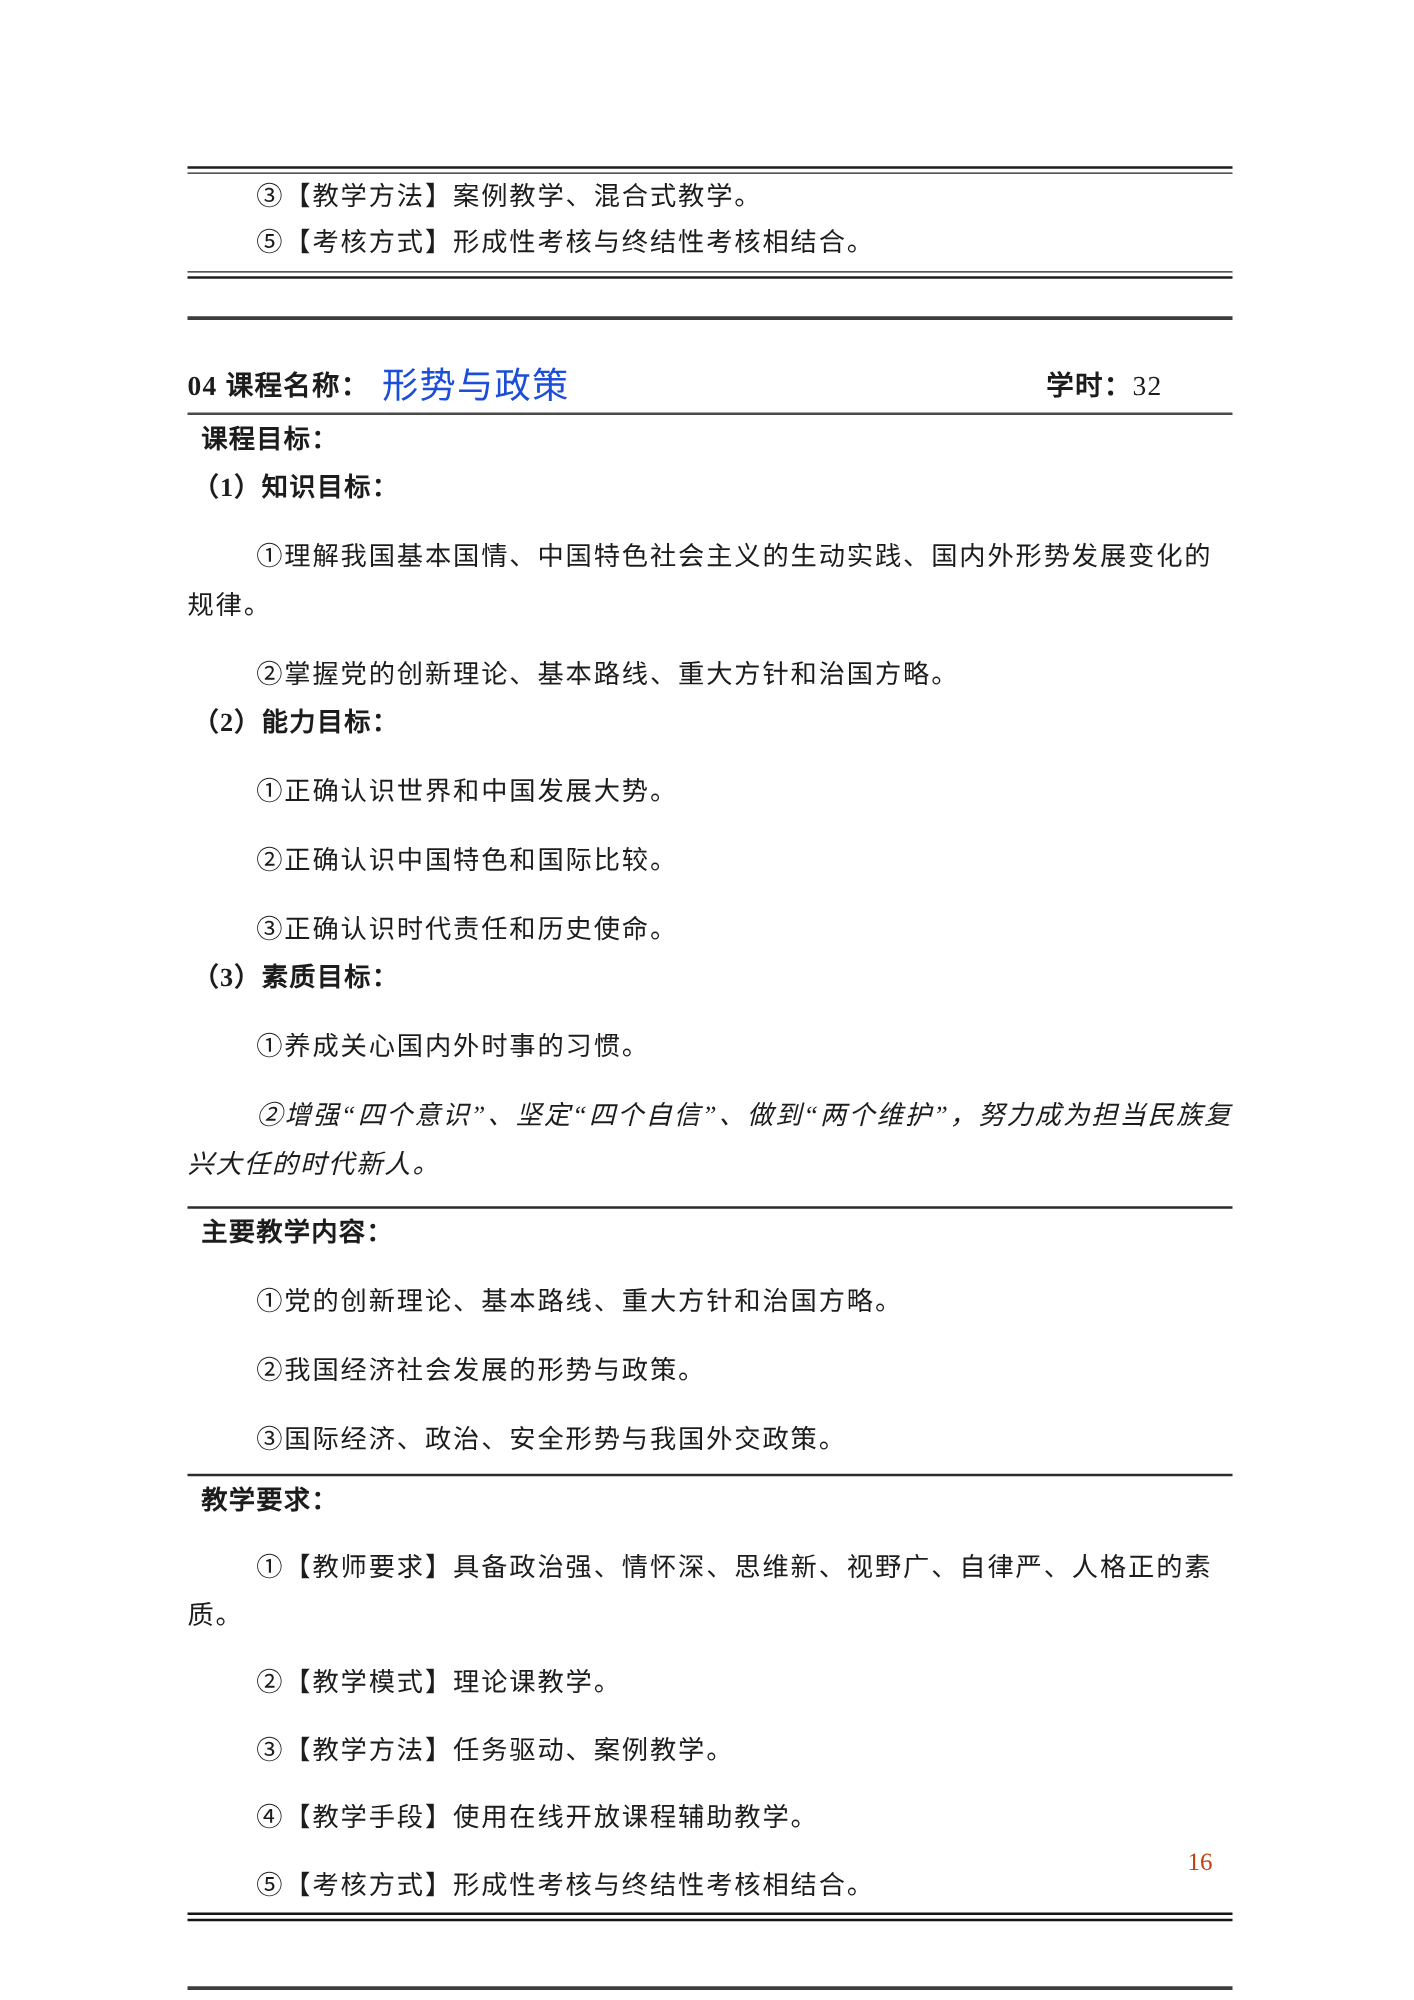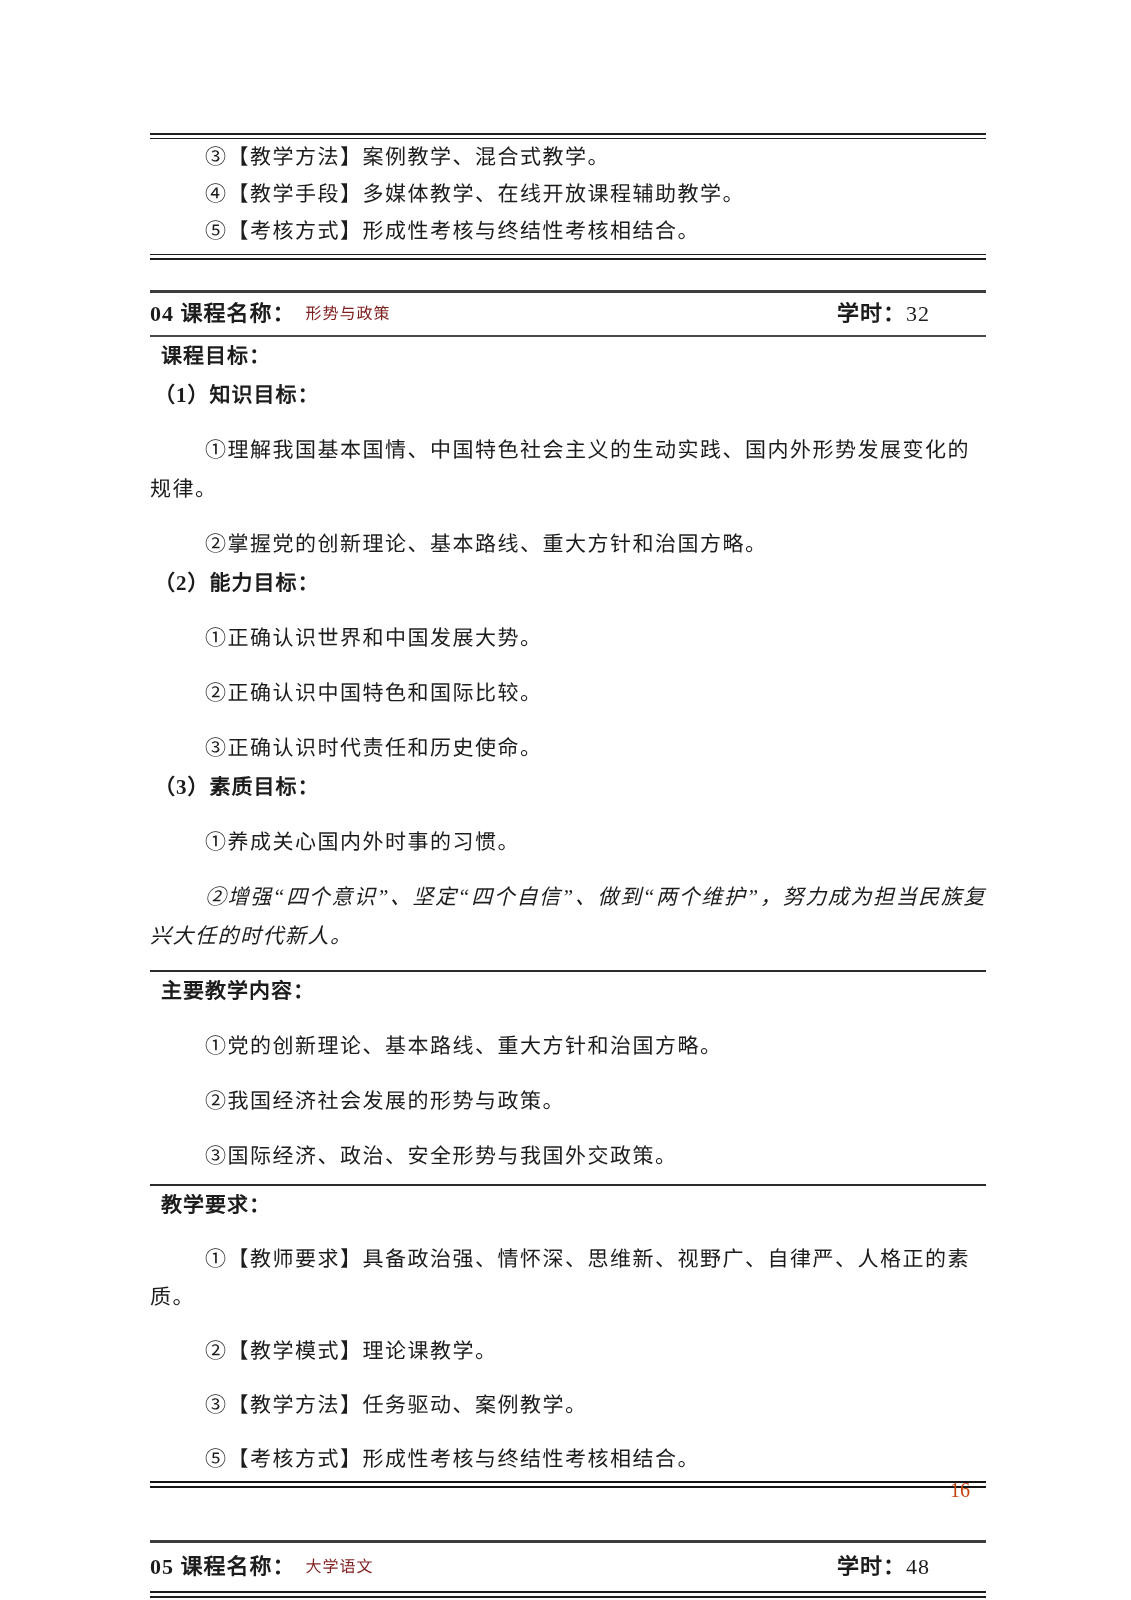--- a/index.html
+++ b/index.html
@@ -45,31 +45,31 @@
 
   
   .course-header{
     display:flex;
     align-items:center;
     border-top:3px solid #3d3d3d;
     border-bottom:2px solid #4a4a4a;
     letter-spacing:1px;
   }
   .hdr04{margin-top:30px;}
-  .hdr04 .hline{line-height:42px;}
+  .hdr04 .hline{line-height:42px;margin-top:32px;}
   .hdr05{margin-top:52px;border-bottom:none;}
   .hdr05 .hline{line-height:48px;}
   .hdr05-bottom{
     border-top:2px solid #1f1f1f;
     height:3px;
     border-bottom:2px solid #1f1f1f;
   }
   .course-header .hline{display:flex;width:100%;align-items:center;}
   .course-header .num-label{font-weight:bold;font-size:22px;}
-  .course-header .course-name{font-size:16px;margin-left:10px;color:#7f1d1d;}
+  .course-header .course-name{font-size:29px;margin-left:10px;color:#1d4ed8;}
   .course-header .spacer{flex:1;}
   .course-header .hours{font-size:22px;margin-right:56px;}
   .course-header .hours b{font-weight:bold;}
 
   
   .prevline{
     line-height:37px;
     font-size:21px;
     letter-spacing:1.5px;
     padding-left:55px;
@@ -98,21 +98,20 @@
 </style>
 </head>
 <body>
 
 <div class="page">
   <div class="content">
 
     <div class="rule rule-thickthin"></div>
     <section class="prevblock">
       <p class="prevline">③【教学方法】案例教学、混合式教学。</p>
-      <p class="prevline">④【教学手段】多媒体教学、在线开放课程辅助教学。</p>
       <p class="prevline">⑤【考核方式】形成性考核与终结性考核相结合。</p>
     </section>
     <div class="rule rule-end-a"></div>
 
     <section class="course-header hdr04">
       <div class="hline">
         <span class="num-label">04 课程名称：</span>
         <span class="course-name">形势与政策</span>
         <span class="spacer"></span>
         <span class="hours"><b>学时：</b><span>32</span></span>
@@ -140,20 +139,21 @@
       <p class="bodyline item">②我国经济社会发展的形势与政策。</p>
       <p class="bodyline item">③国际经济、政治、安全形势与我国外交政策。</p>
     </section>
 
     <div class="rule rule-thin" style="margin-top:0;"></div>
     <section>
       <p class="bodyline sec38 sec-title">教学要求：</p>
       <p class="bodyline sec38 item">①【教师要求】具备政治强、情怀深、思维新、视野广、自律严、人格正的素质。</p>
       <p class="bodyline sec38 item">②【教学模式】理论课教学。</p>
       <p class="bodyline sec38 item">③【教学方法】任务驱动、案例教学。</p>
+      <p class="bodyline sec38 item">④【教学手段】使用在线开放课程辅助教学。</p>
       <p class="bodyline sec38 item">⑤【考核方式】形成性考核与终结性考核相结合。</p>
     </section>
     <div class="rule rule-end-b"></div>
 
     <section class="course-header hdr05">
       <div class="hline">
         <span class="num-label">05 课程名称：</span>
         <span class="course-name">大学语文</span>
         <span class="spacer"></span>
         <span class="hours"><b>学时：</b><span>48</span></span>

